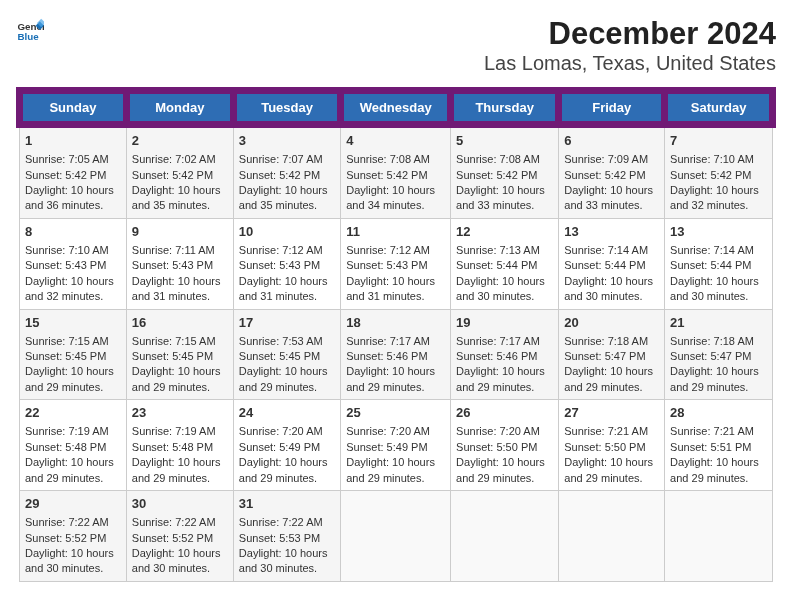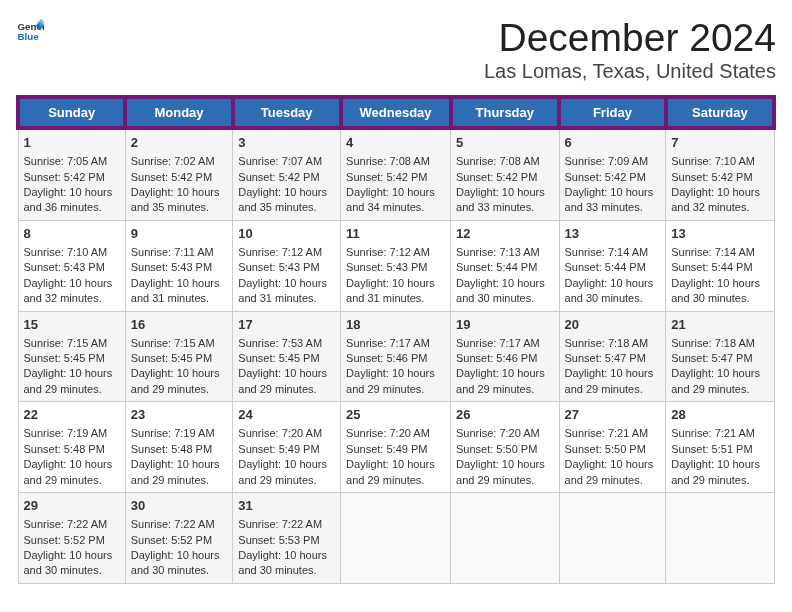--- a/index.html
+++ b/index.html
@@ -22,40 +22,40 @@
       gap: 4px;
     }
     .logo-icon {
       width: 28px;
       height: 28px;
     }
     .title-section {
       text-align: right;
     }
     .month-title {
-      font-size: 39px;
-      font-weight: normal;
+      font-size: 31px;
+      font-weight: bold;
       color: #222;
     }
     .location {
       font-size: 20px;
       color: #444;
     }
     .calendar-table {
       width: 100%;
       border-collapse: collapse;
       font-size: 11px;
     }
     .calendar-table thead th {
       background-color: #2e6db4;
       color: #fff;
       padding: 6px 4px;
       font-size: 13px;
       font-weight: bold;
-      border: 4px solid #701a75;
+      border: 7px solid #701a75;
     }
     .calendar-table tbody td {
       border: 1px solid #ccc;
       vertical-align: top;
       padding: 4px 5px;
       height: 90px;
       width: 113px;
       color: #333;
       line-height: 1.4;
     }

